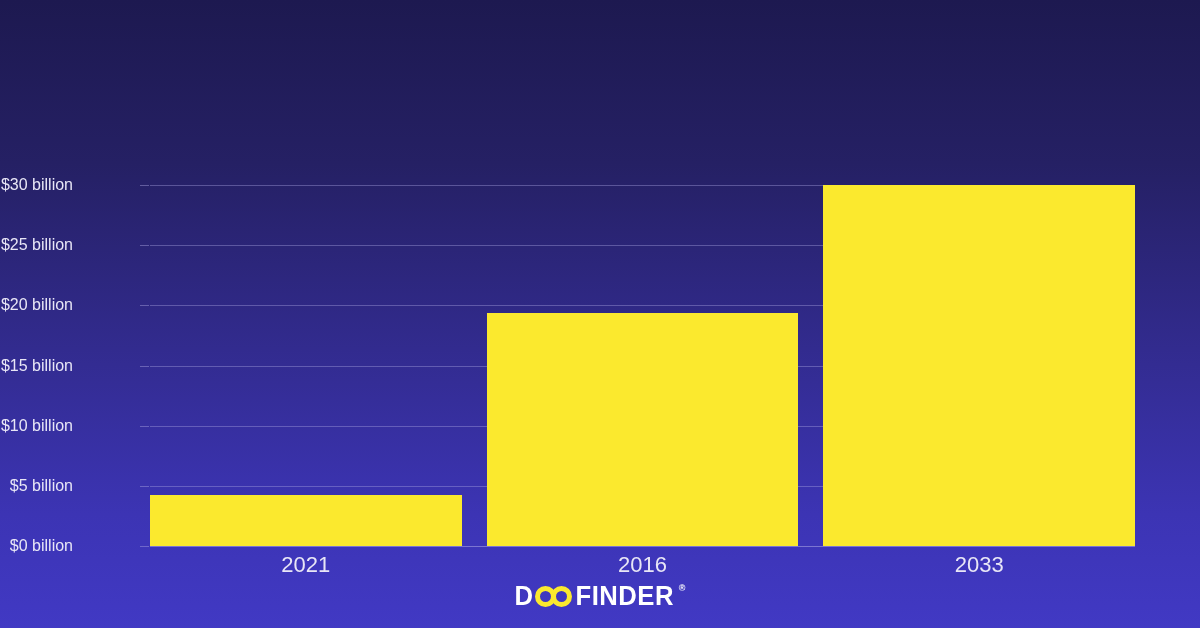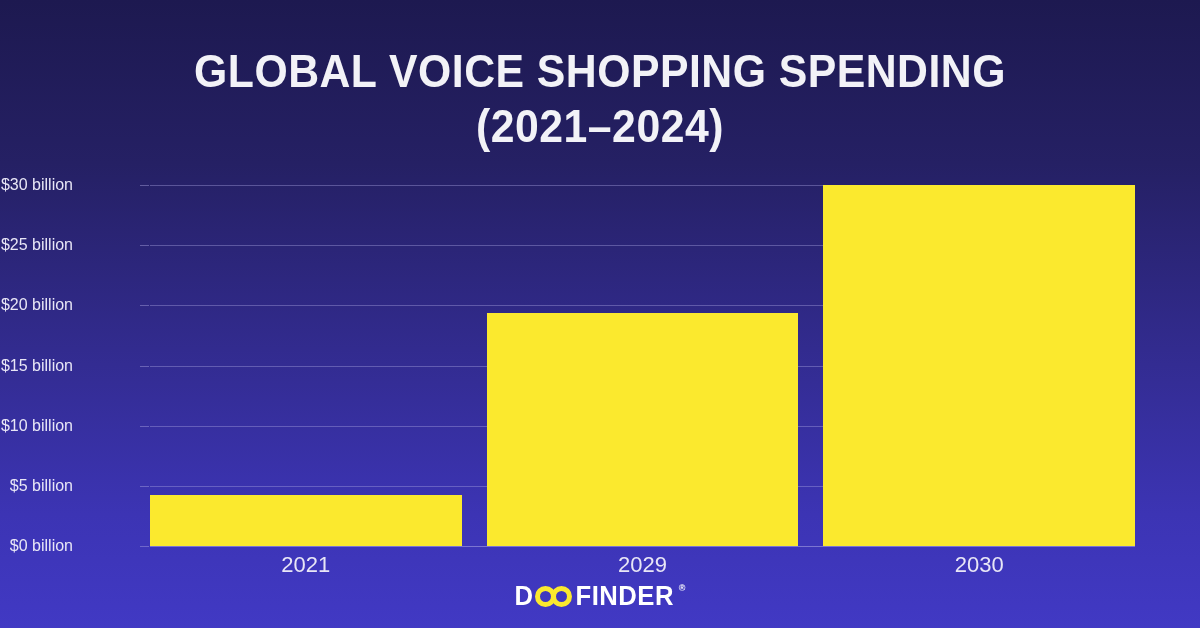--- a/index.html
+++ b/index.html
@@ -143,24 +143,20 @@
     margin-left: 2px;
     align-self: flex-start;
     line-height: 11px;
   }
 </style>
 </head>
 <body>
 
 <div id="infographic">
 
-  <div id="title-block">
-    <span class="title-line">GLOBAL VOICE SHOPPING SPENDING</span>
-    <span class="title-line">(2021–2024)</span>
-  </div>
 
   <div id="plot">
     <div id="gridlines">
         <div class="gridline baseline" style="top: 361px;"></div>
         <div class="gridline" style="top: 300.833px;"></div>
         <div class="gridline" style="top: 240.667px;"></div>
         <div class="gridline" style="top: 180.5px;"></div>
         <div class="gridline" style="top: 120.333px;"></div>
         <div class="gridline" style="top: 60.1667px;"></div>
         <div class="gridline" style="top: 0px;"></div>
@@ -181,22 +177,22 @@
         <div class="ytick-label" style="top: -8px;">$30 billion</div>
         <div class="tick-dash" style="top: 0px;"></div>
       </div>
     <div id="bars">
         <div class="bar" style="left: 0px; width: 311.667px; height: 50.54px; background: rgb(251, 233, 46);"></div>
         <div class="bar" style="left: 336.667px; width: 311.667px; height: 233.447px; background: rgb(251, 233, 46);"></div>
         <div class="bar" style="left: 673.333px; width: 311.667px; height: 361px; background: rgb(251, 233, 46);"></div>
       </div>
     <div id="xlabels">
         <div class="xtick-label" style="left: 0px; width: 311.667px;">2021</div>
-        <div class="xtick-label" style="left: 336.667px; width: 311.667px;">2029</div>
-        <div class="xtick-label" style="left: 673.333px; width: 311.667px;">2030</div>
+        <div class="xtick-label" style="left: 336.667px; width: 311.667px;">2016</div>
+        <div class="xtick-label" style="left: 673.333px; width: 311.667px;">2033</div>
       </div>
   </div>
 
   <div id="logo">
     <span class="logo-word">
       <span class="logo-part">D</span>
       <span class="logo-oo">
         <span class="logo-o"></span>
         <span class="logo-o second"></span>
       </span>

